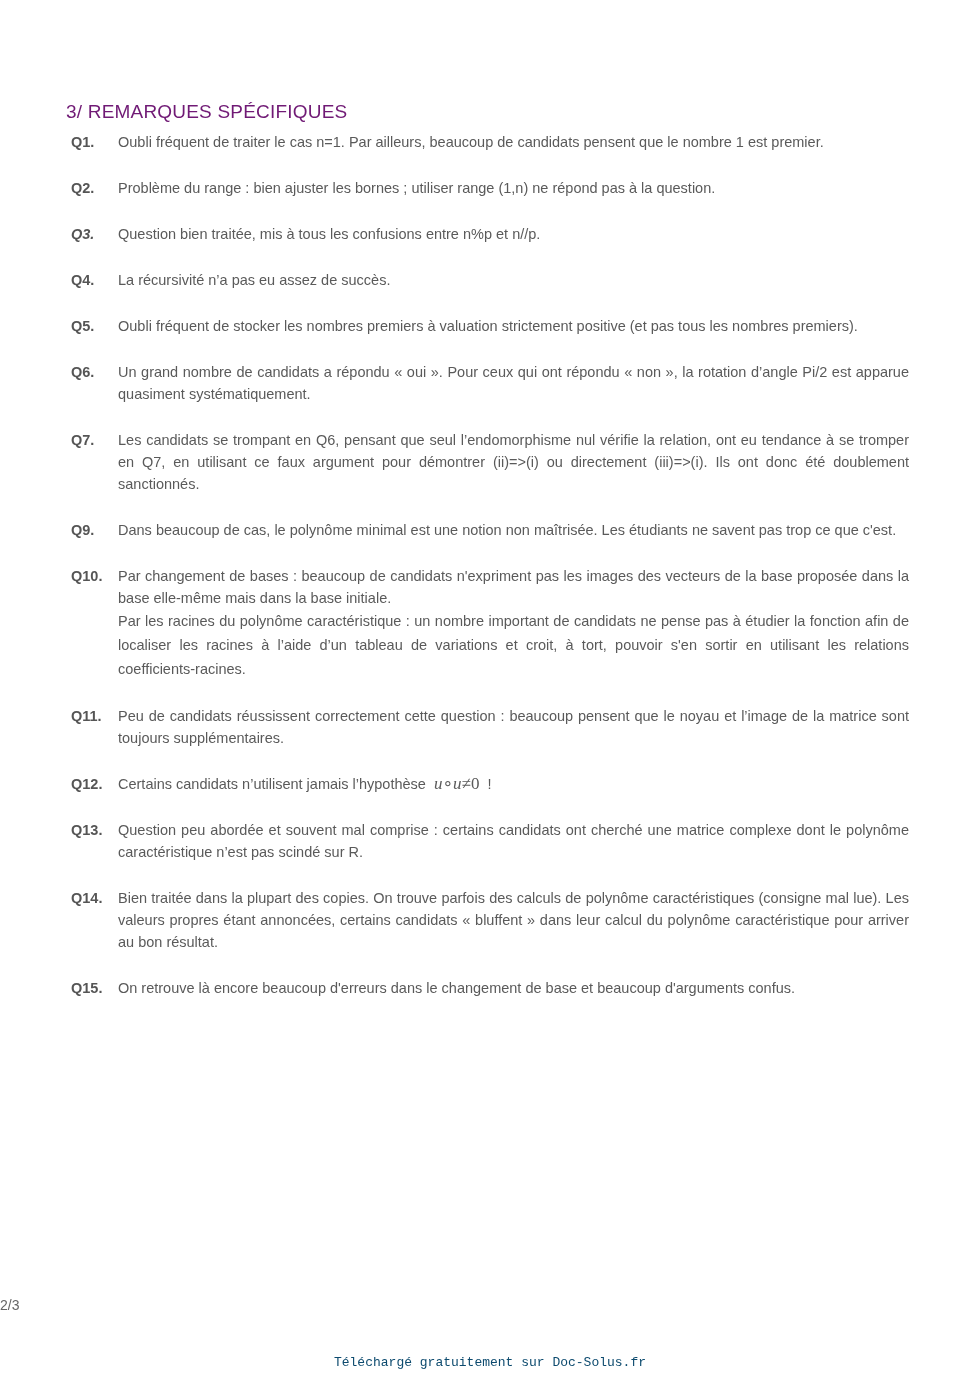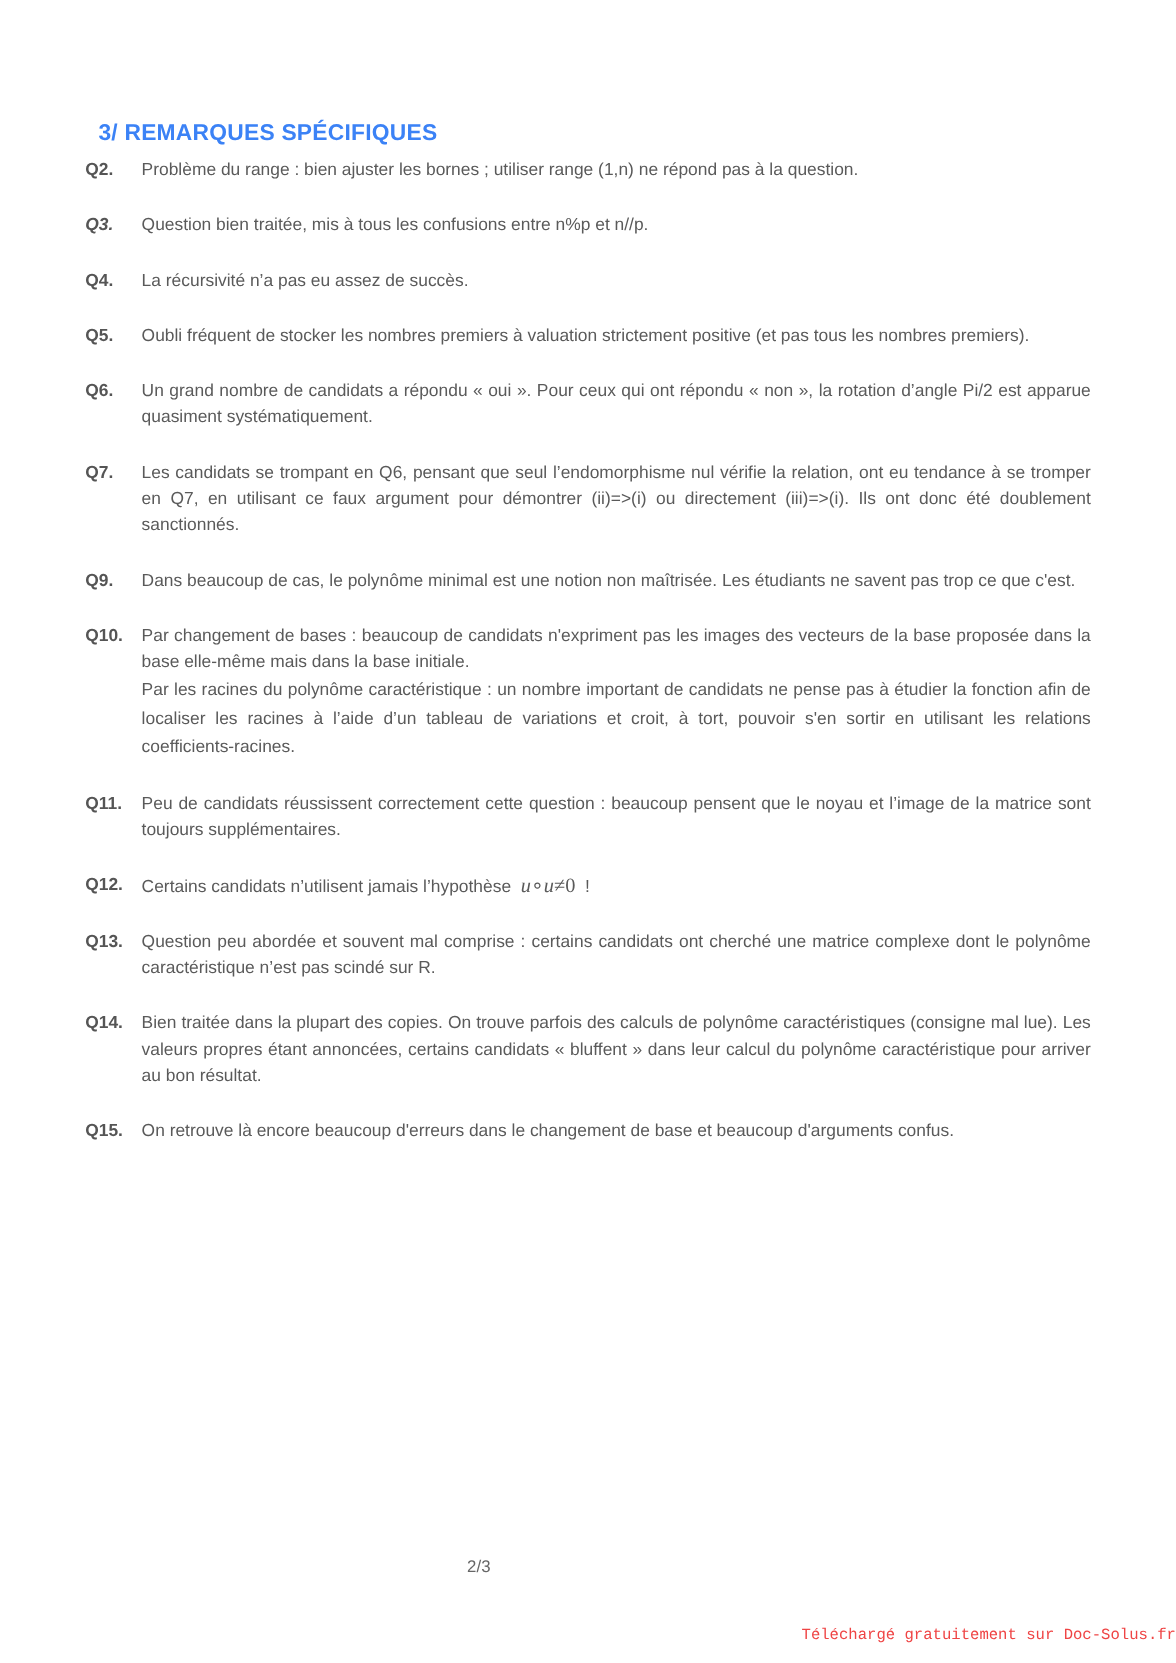--- a/index.html
+++ b/index.html
@@ -1,54 +1,58 @@
 <!DOCTYPE html>
 <html><head>
 <meta charset="utf-8">
 <style>
   html, body { margin: 0; padding: 0; background: #ffffff; }
   body { width: 980px; height: 1386px; position: relative; overflow: hidden; }
   .page { position: absolute; left: 0; top: 0; width: 980px; height: 1386px; }
   .heading {
-    position: absolute; left: 82px; top: 101px;
-    font-family: "Liberation Sans", sans-serif; font-weight: bold;
-    font-size: 19px; color: #3b82f6; letter-spacing: 0.2px;
+    position: absolute; left: 66px; top: 101px;
+    font-family: "Liberation Sans", sans-serif; font-weight: normal;
+    font-size: 19px; color: #701a75; letter-spacing: 0.2px;
   }
   .remarks { position: absolute; left: 71px; top: 131px; width: 838px; }
   .remark {
     position: relative; padding-left: 47px;
     font-family: "Liberation Sans", sans-serif; font-size: 14.5px;
     line-height: 22px; color: #5a5a5a; text-align: justify;
     margin-bottom: 24px;
   }
   .remark .label {
     position: absolute; left: 0; top: 0; font-weight: bold; color: #555;
   }
   .remark .label.italic { font-style: italic; }
   .remark p { margin: 0; }
   .remark p.spaced { line-height: 24px; }
   .math { font-family: "Liberation Serif", serif; font-style: italic; font-size: 17px; }
   .math .up { font-style: normal; }
   .pagenum {
-    position: absolute; left: 0; width: 798px; top: 1297px; text-align: center;
+    position: absolute; left: 0; width: 798px; top: 1297px; 
     font-family: "Liberation Sans", sans-serif; font-size: 14px; color: #666;
   }
   .footer {
-    position: absolute; left: 0; width: 980px; top: 1355px; text-align: right;
-    font-family: "Liberation Mono", monospace; font-size: 13px; color: #ef4444;
+    position: absolute; left: 0; width: 980px; top: 1355px; text-align: center;
+    font-family: "Liberation Mono", monospace; font-size: 13px; color: #0c4a6e;
   }
 </style>
 </head>
 <body>
 
 <div class="page">
   <div class="heading">3/ REMARQUES SPÉCIFIQUES</div>
 
   <div class="remarks">
 
+    <div class="remark">
+      <span class="label">Q1.</span>
+      <p>Oubli fréquent de traiter le cas n=1. Par ailleurs, beaucoup de candidats pensent que le nombre 1 est premier.</p>
+    </div>
 
     <div class="remark">
       <span class="label">Q2.</span>
       <p>Problème du range : bien ajuster les bornes ; utiliser range (1,n) ne répond pas à la question.</p>
     </div>
 
     <div class="remark">
       <span class="label italic">Q3.</span>
       <p>Question bien traitée, mis à tous les confusions entre n%p et n//p.</p>
     </div>

